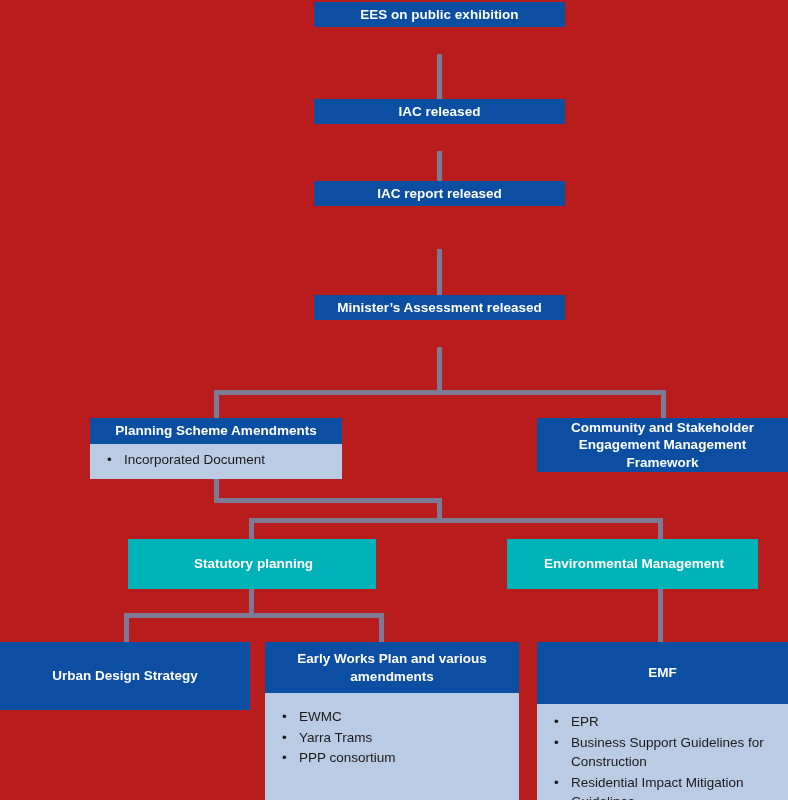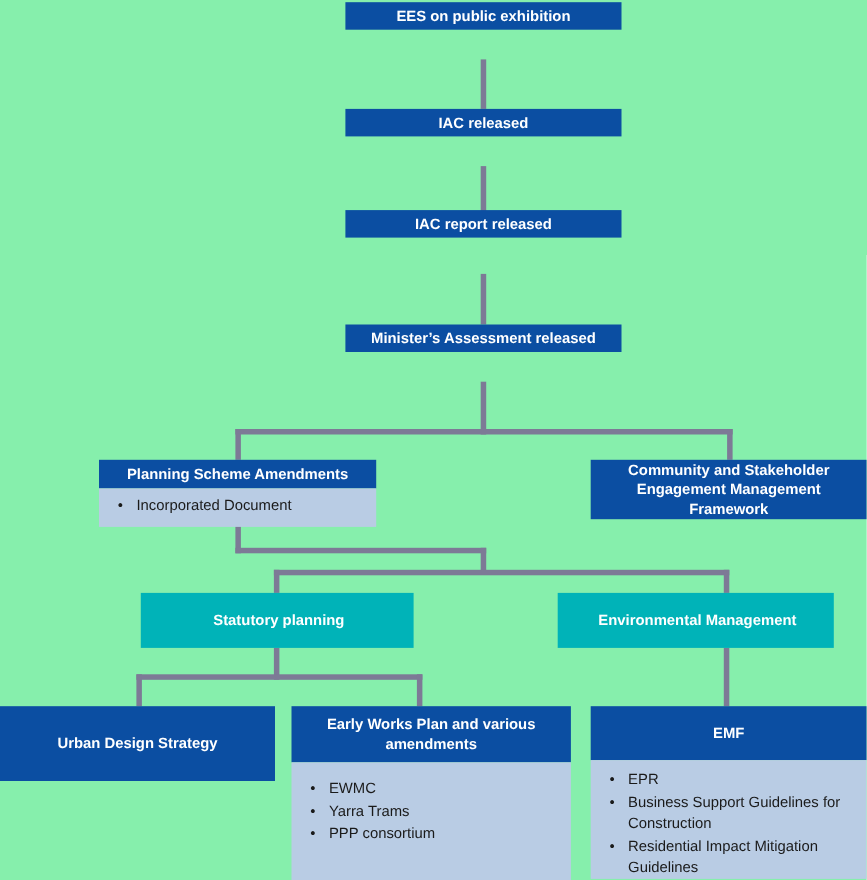--- a/index.html
+++ b/index.html
@@ -7,21 +7,21 @@
     padding: 0;
     background: #ffffff;
   }
   body {
     font-family: "Liberation Sans", "DejaVu Sans", sans-serif;
   }
   #canvas {
     position: relative;
     width: 788px;
     height: 800px;
-    background: #86efac;
+    background: #b91c1c;
     overflow: hidden;
   }
 
   
   .conn {
     position: absolute;
     background: #7d7a96;
   }
   .conn-v { width: 5px; }
   .conn-h { height: 5px; }
@@ -69,39 +69,39 @@
     position: absolute;
     left: -17px;
     top: 0;
     font-size: 13.5px;
     line-height: 1.45;
   }
 
   
   #n-ees        { left: 314px; top: 2px;   width: 251px; height: 52px; }
   #n-iac-hear   { left: 314px; top: 99px;  width: 251px; height: 52px; }
-  #n-iac-rep    { left: 314px; top: 191px; width: 251px; height: 52px; }
+  #n-iac-rep    { left: 314px; top: 181px; width: 251px; height: 52px; }
   #n-min        { left: 314px; top: 295px; width: 251px; height: 52px; }
 
   #n-psa        { left: 90px;  top: 418px; width: 252px; }
   #n-psa .hdr   { height: 26px; }
 
   #n-cse        { left: 537px; top: 418px; width: 251px; height: 54px; }
 
   #n-stat       { left: 128px; top: 539px; width: 248px; height: 50px; }
   #n-env        { left: 507px; top: 539px; width: 251px; height: 50px; }
 
   #n-uds        { left: 0px;   top: 642px; width: 250px; height: 50px; }
 
   #n-ewp        { left: 265px; top: 642px; width: 254px; }
   #n-ewp .hdr   { height: 51px; }
   #n-ewp .body-light { height: 108px; padding-top: 14px; }
 
   #n-emf        { left: 537px; top: 642px; width: 251px; }
-  #n-emf .hdr   { height: 49px; text-align: center; }
+  #n-emf .hdr   { height: 62px; text-align: center; }
   #n-emf .body-light { height: 108px; padding-top: 8px; }
 </style>
 </head>
 <body>
 
 <div id="canvas">
 
   <div class="conn conn-v" style="left:437px; top:54px; height:45px;"></div>
 
   <div class="conn conn-v" style="left:437px; top:151px; height:46px;"></div>

